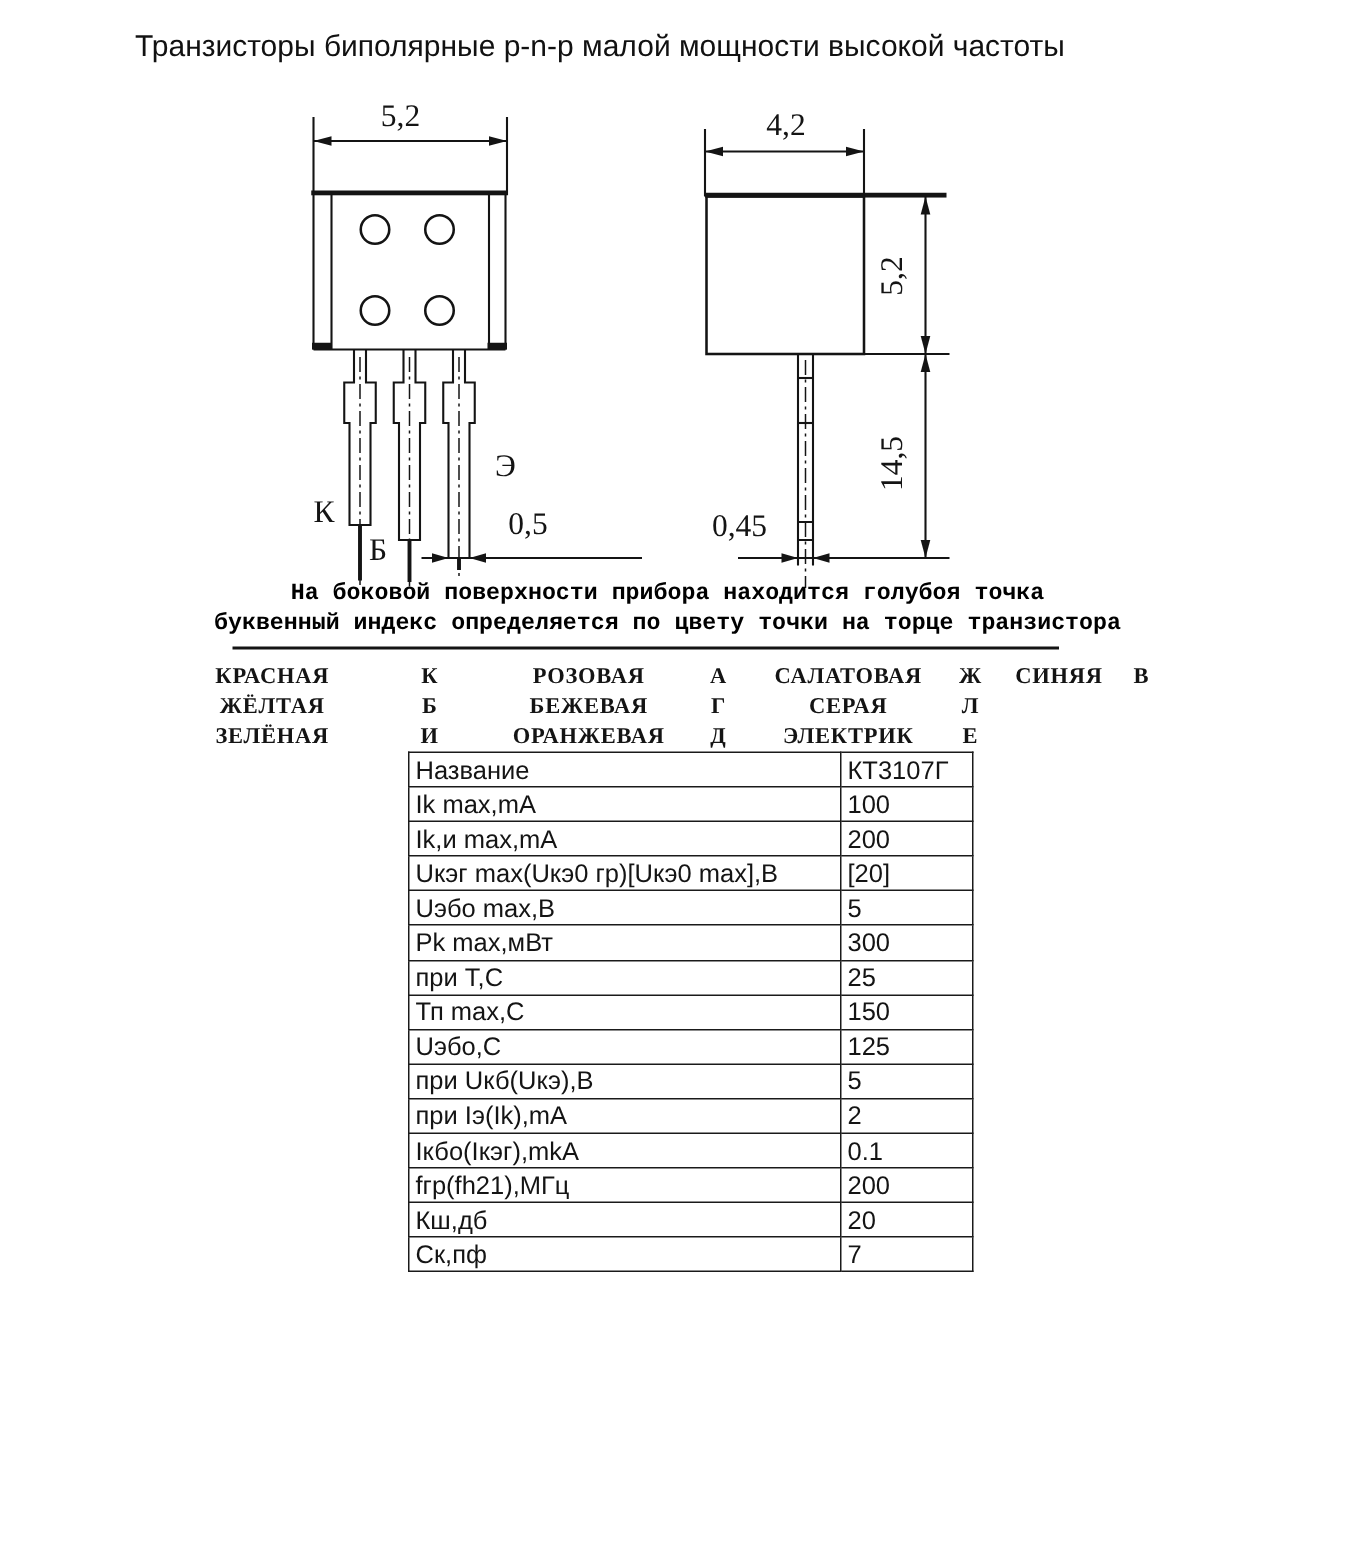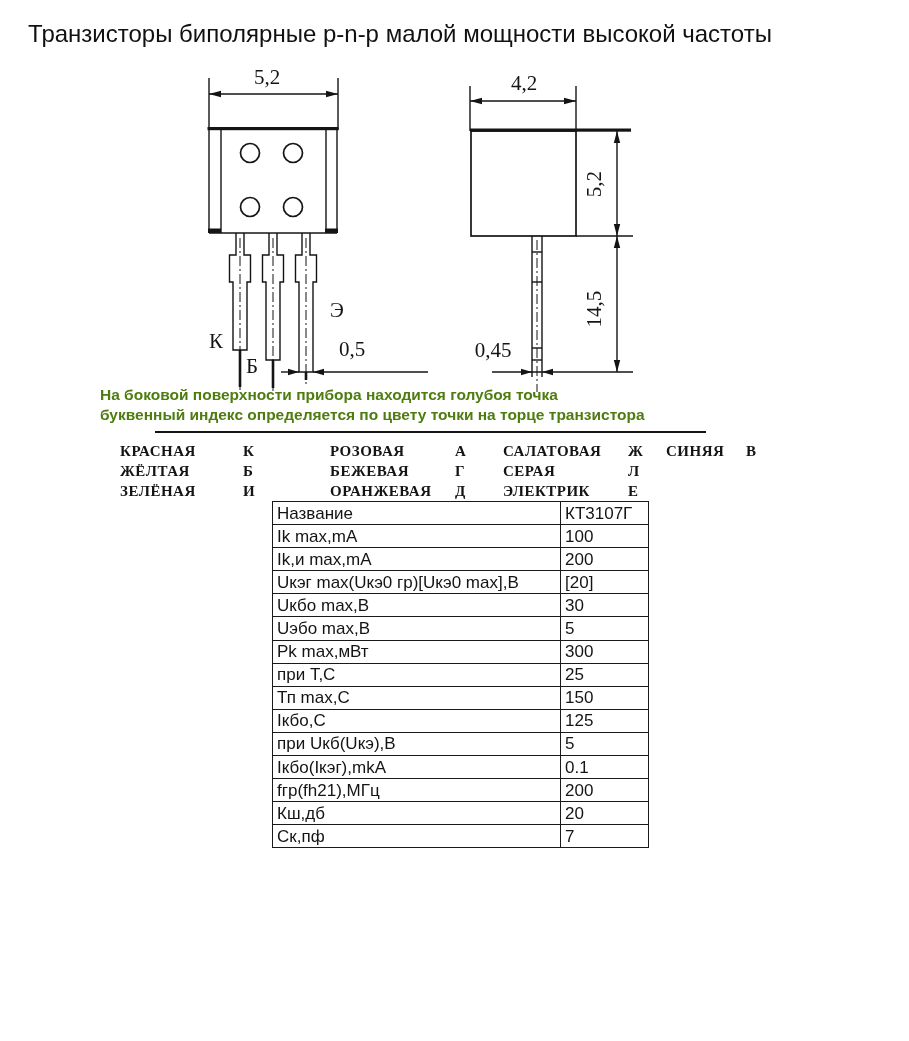--- a/index.html
+++ b/index.html
@@ -1,28 +1,28 @@
 <!DOCTYPE html>
 <html><head>
 <meta charset="utf-8">
 <style>
   html,body{margin:0;padding:0;background:#fff;}
   #page{position:relative;width:909px;height:1041px;background:#ffffff;overflow:hidden;
         font-family:"Liberation Sans",sans-serif;color:#141414;}
   .title{position:absolute;top:20px;left:0;width:800px;text-align:center;
-         font-size:24px;font-weight:400;letter-spacing:0px;color:#111;}
+         font-size:20px;font-weight:400;letter-spacing:0px;color:#111;}
   svg{position:absolute;left:0;top:60px;}
   svg text{font-family:"Liberation Serif",serif;font-size:21px;fill:#141414;}
-  .notes{position:absolute;left:100px;top:385px;width:690px;text-align:left;
-         font-family:Liberation Sans, sans-serif;font-weight:bold;font-size:15.5px;line-height:20px;color:#4d7c0f;}
+  .notes{position:absolute;left:100px;top:385px;width:690px;text-align:center;
+         font-family:Liberation Mono, monospace;font-weight:bold;font-size:15.5px;line-height:20px;color:#000000;}
   .rule{position:absolute;left:155px;top:431px;width:551px;height:2px;background:#141414;}
   .colortable{position:absolute;left:120px;top:441px;width:680px;
               font-family:"Liberation Serif",serif;font-weight:bold;font-size:15px;color:#141414;}
   .colorrow{display:grid;grid-template-columns:123px 87px 125px 48px 125px 38px 80px 30px;height:20px;line-height:20px;}
-  .colorrow span{white-space:nowrap;letter-spacing:0.5px;}
+  .colorrow span{white-space:nowrap;letter-spacing:0.5px;text-align:center;}
   table.params{position:absolute;left:272px;top:501px;border-collapse:collapse;
                font-size:17px;color:#141414;}
   table.params td{border:1.6px solid #1a1a1a;height:22.1px;padding:0 4px;line-height:1;
                   white-space:nowrap;vertical-align:middle;}
   td.pname{width:279px;}
   td.pval{width:79px;}
 </style>
 </head>
 <body>
 
@@ -189,48 +189,48 @@
         </tr>
       <tr>
           <td class="pname">Ik,и max,mA</td>
           <td class="pval">200</td>
         </tr>
       <tr>
           <td class="pname">Uкэг max(Uкэ0 гр)[Uкэ0 max],В</td>
           <td class="pval">[20]</td>
         </tr>
       <tr>
-          <td class="pname">Uкбо max,В</td>
-          <td class="pval">30</td>
-        </tr>
-      <tr>
           <td class="pname">Uэбо max,В</td>
           <td class="pval">5</td>
         </tr>
       <tr>
           <td class="pname">Pk max,мВт</td>
           <td class="pval">300</td>
         </tr>
       <tr>
           <td class="pname">при Т,С</td>
           <td class="pval">25</td>
         </tr>
       <tr>
           <td class="pname">Тп max,С</td>
           <td class="pval">150</td>
         </tr>
       <tr>
-          <td class="pname">Iкбо,С</td>
+          <td class="pname">Uэбо,С</td>
           <td class="pval">125</td>
         </tr>
       <tr>
           <td class="pname">при Uкб(Uкэ),В</td>
           <td class="pval">5</td>
         </tr>
       <tr>
+          <td class="pname">при Iэ(Ik),mA</td>
+          <td class="pval">2</td>
+        </tr>
+      <tr>
           <td class="pname">Iкбо(Iкэг),mkA</td>
           <td class="pval">0.1</td>
         </tr>
       <tr>
           <td class="pname">fгр(fh21),МГц</td>
           <td class="pval">200</td>
         </tr>
       <tr>
           <td class="pname">Кш,дб</td>
           <td class="pval">20</td>

